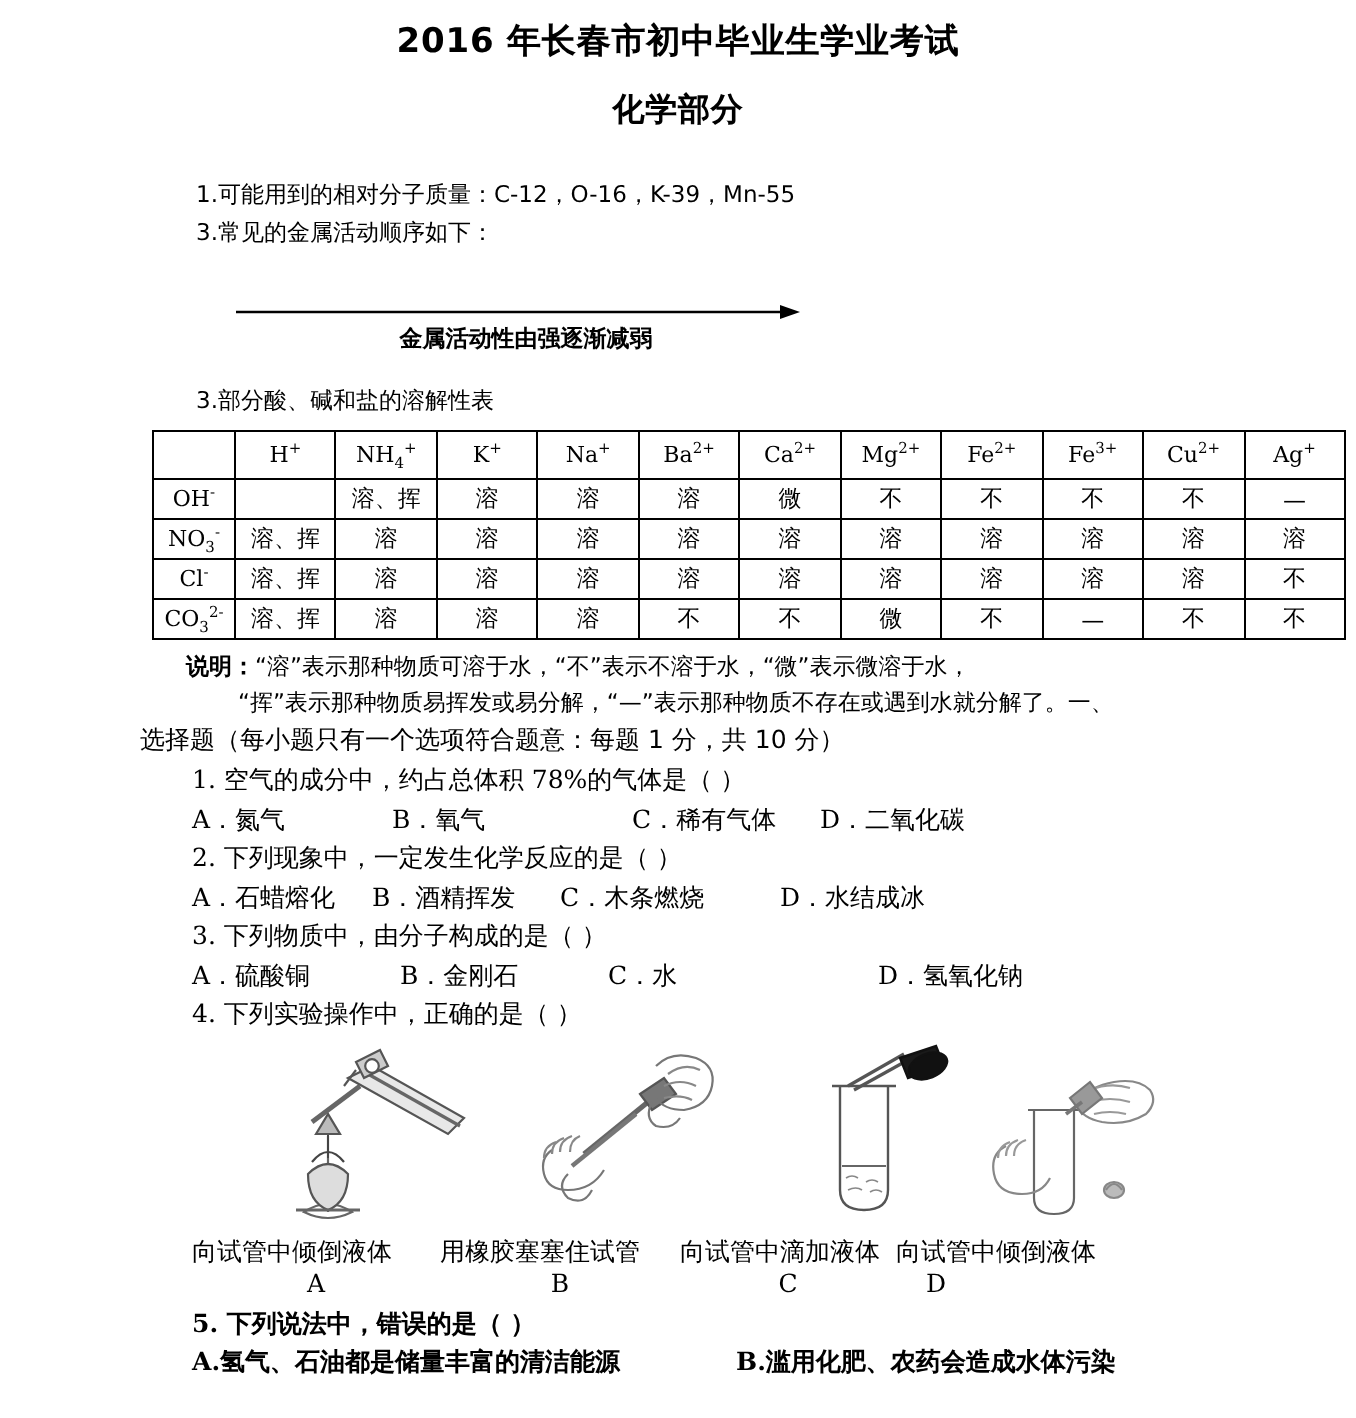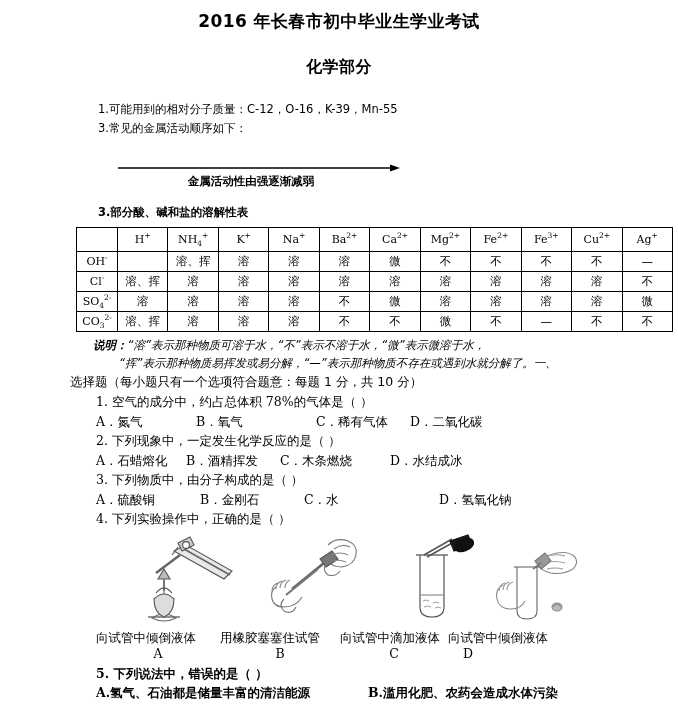--- a/index.html
+++ b/index.html
@@ -28,21 +28,21 @@
     font-weight: bold;
     letter-spacing: 0.4px;
     margin: 9px 0 0 0;
     line-height: 24px;
   }
   .title-sub {
     text-align: center;
     font-size: 16px;
     font-weight: bold;
     letter-spacing: 0.4px;
-    margin: 23px 0 0 0;
+    margin: 11px 0 0 0;
     line-height: 22px;
   }
   
   .notes {
     margin: 22px 0 0 98px;
     font-size: 11.5px;
     line-height: 19px;
   }
   .notes .note-line { white-space: nowrap; }
   
@@ -62,32 +62,32 @@
   }
   .activity-arrow {
     position: absolute;
     left: 118px;
     top: 17px;
     width: 282px;
     height: 9px;
   }
   .activity-caption {
     position: absolute;
-    left: 0;
+    left: 12px;
     top: 27px;
     width: 502px;
     text-align: center;
     font-size: 11.5px;
     font-weight: bold;
   }
   
   .table-heading {
     margin: 2px 0 7px 98px;
     font-size: 11.5px;
-    font-weight: bold;
+    font-weight: normal;
   }
   table.solubility {
     border-collapse: collapse;
     margin-left: 76px;
     width: 597px;
     table-layout: fixed;
   }
   table.solubility td, table.solubility th {
     border: 1px solid #000000;
     text-align: center;
@@ -108,21 +108,20 @@
     font-size: 11.5px;
     height: 23px;
   }
   sup, sub { font-size: 7.5px; line-height: 0; }
   
   .explain {
     margin: 5px 0 0 93px;
     font-size: 11.5px;
     line-height: 17.5px;
     width: 580px;
-    font-style: italic;
   }
   .explain b { font-weight: bold; }
   .explain .ln2 { margin-left: 26px; display: inline-block; }
   .explain-wrap { margin-top: 4px; }
   .choice-head {
     margin: 0 0 0 70px;
     font-size: 12.5px;
     line-height: 19px;
   }
   
@@ -228,46 +227,46 @@
           <td>溶</td>
           <td>溶</td>
           <td>微</td>
           <td>不</td>
           <td>不</td>
           <td>不</td>
           <td>不</td>
           <td>—</td>
         </tr>
         <tr>
+          <td class="ion-label">NO<sub>3</sub><sup>-</sup></td>
+          <td>溶、挥</td>
+          <td>溶</td>
+          <td>溶</td>
+          <td>溶</td>
+          <td>溶</td>
+          <td>溶</td>
+          <td>溶</td>
+          <td>溶</td>
+          <td>溶</td>
+          <td>溶</td>
+          <td>溶</td>
+        </tr>
+        <tr>
           <td class="ion-label">Cl<sup>-</sup></td>
           <td>溶、挥</td>
           <td>溶</td>
           <td>溶</td>
           <td>溶</td>
           <td>溶</td>
           <td>溶</td>
           <td>溶</td>
           <td>溶</td>
           <td>溶</td>
           <td>溶</td>
           <td>不</td>
-        </tr>
-        <tr>
-          <td class="ion-label">SO<sub>4</sub><sup>2-</sup></td>
-          <td>溶</td>
-          <td>溶</td>
-          <td>溶</td>
-          <td>溶</td>
-          <td>不</td>
-          <td>微</td>
-          <td>溶</td>
-          <td>溶</td>
-          <td>溶</td>
-          <td>溶</td>
-          <td>微</td>
         </tr>
         <tr>
           <td class="ion-label">CO<sub>3</sub><sup>2-</sup></td>
           <td>溶、挥</td>
           <td>溶</td>
           <td>溶</td>
           <td>溶</td>
           <td>不</td>
           <td>不</td>
           <td>微</td>

